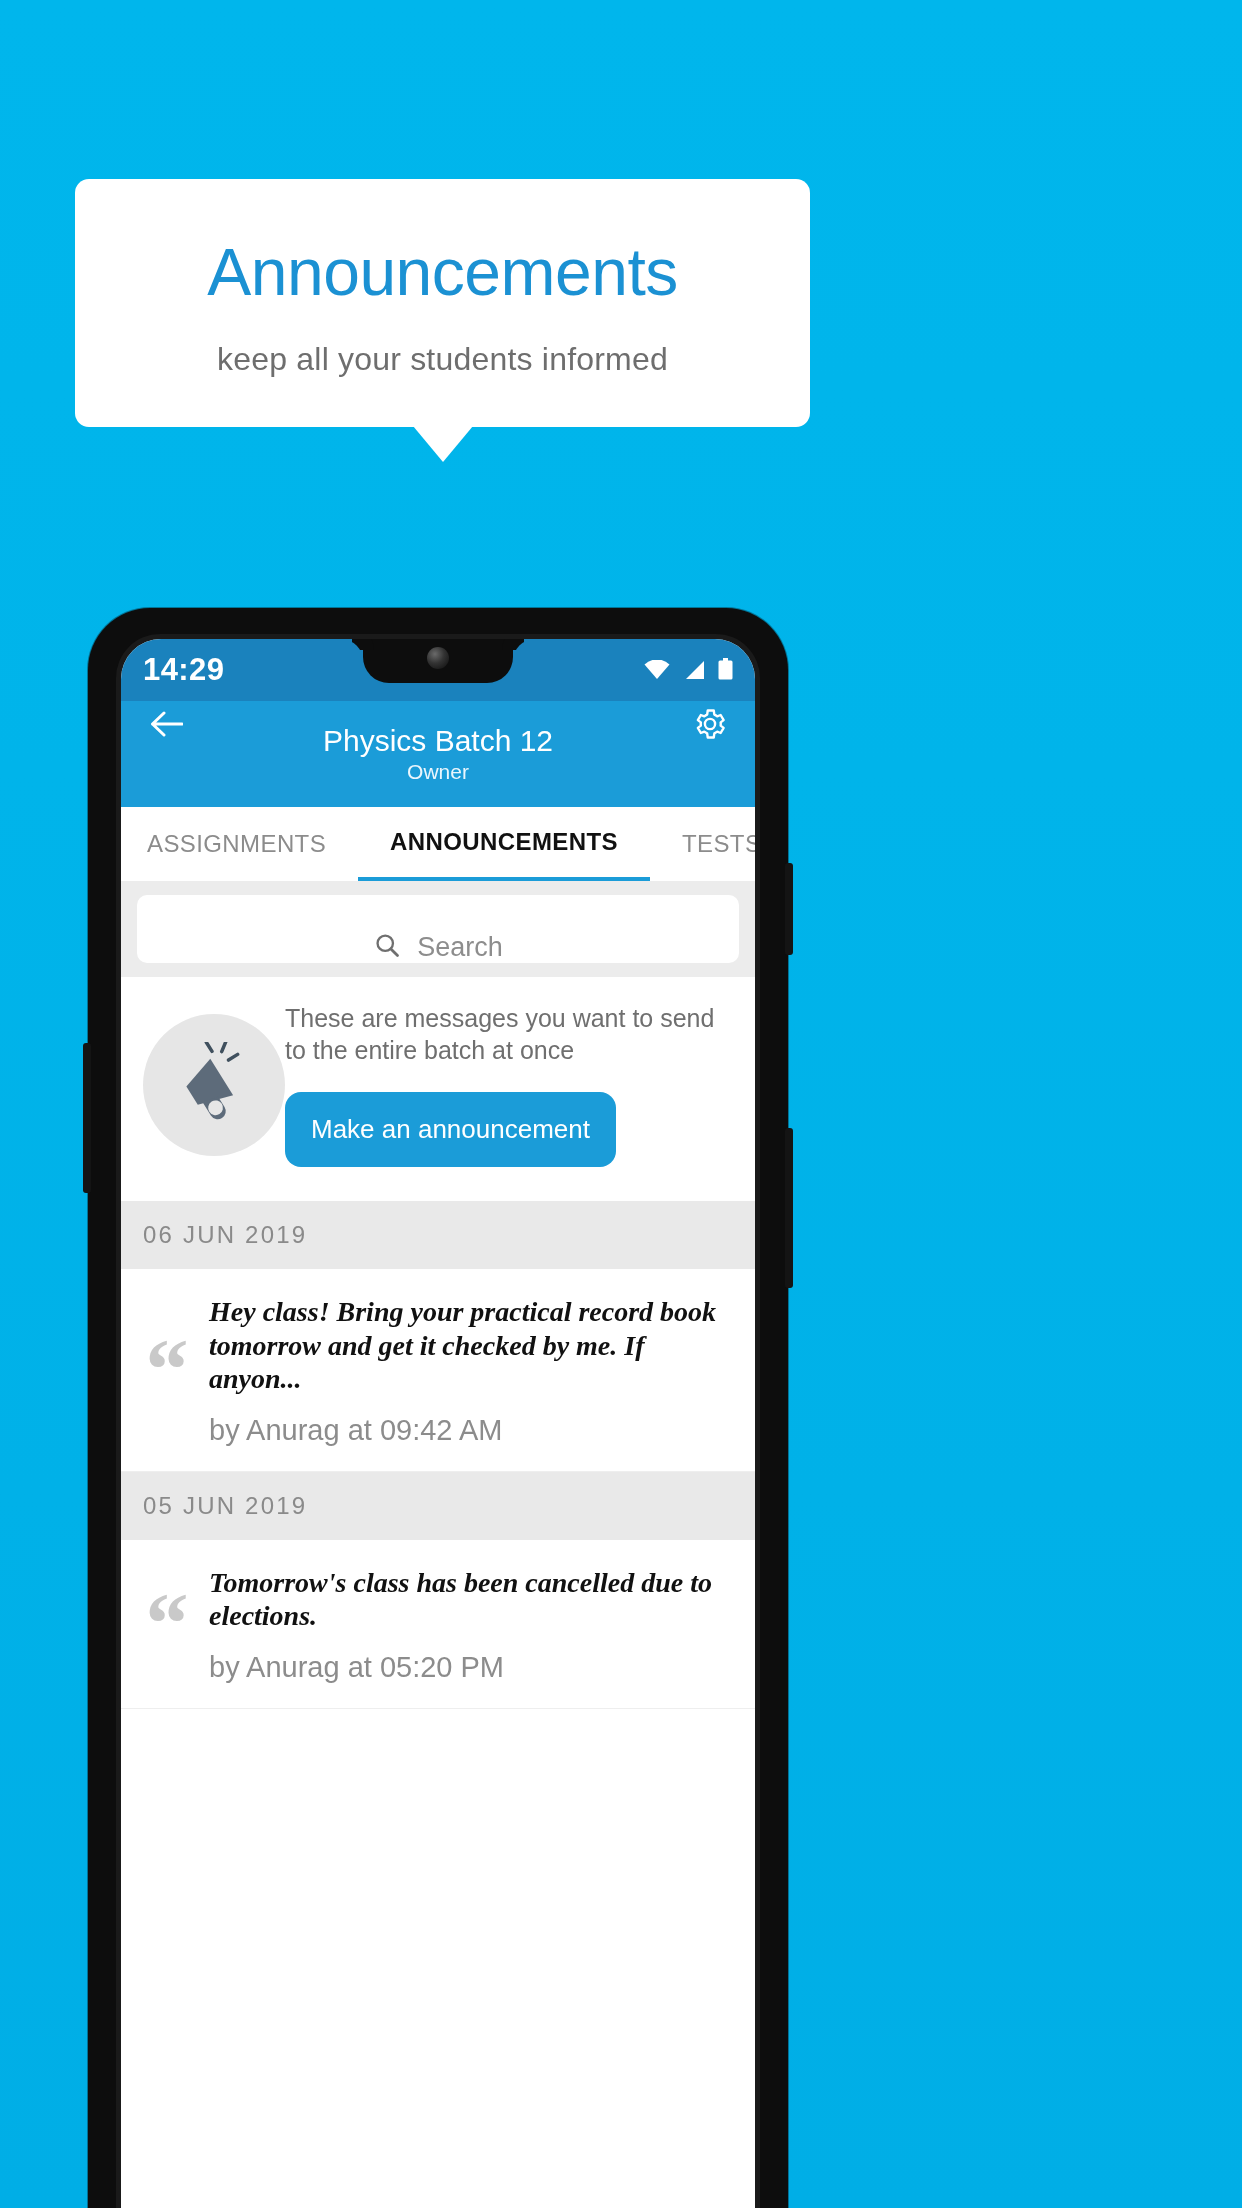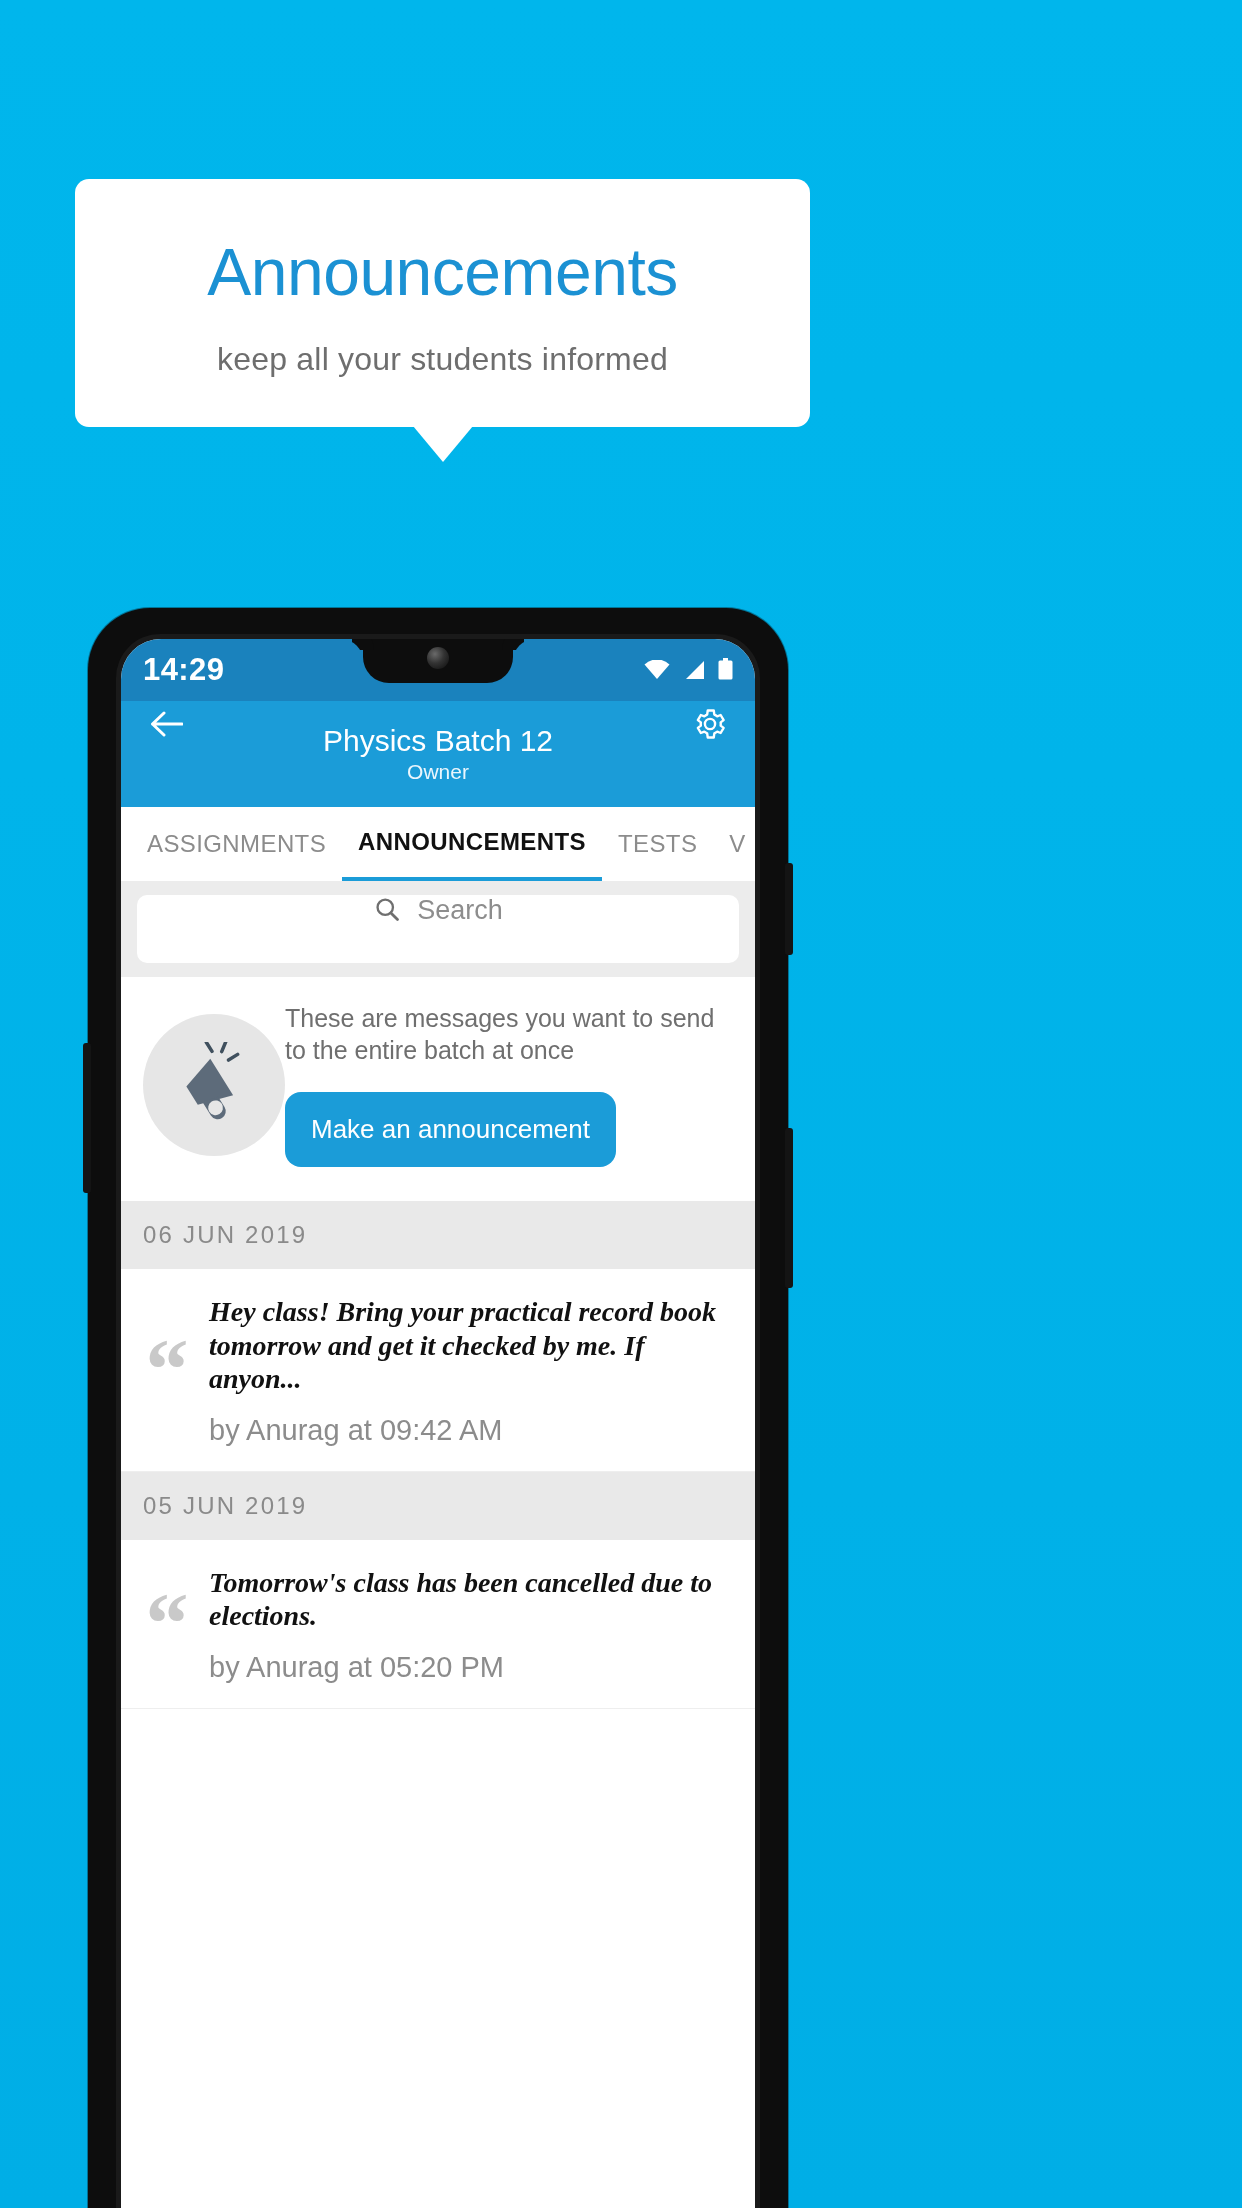--- a/index.html
+++ b/index.html
@@ -187,21 +187,21 @@
     background: #ffffff;
     display: flex;
     align-items: center;
     overflow: hidden;
     position: relative;
   }
   .tab {
     font-size: 24px;
     color: #8c8c8c;
     letter-spacing: 0.4px;
-    padding: 0 16px;
+    padding: 0 32px;
     white-space: nowrap;
     height: 100%;
     display: flex;
     align-items: center;
     flex: none;
   }
   .tab.active {
     color: #111;
     font-weight: 700;
     border-bottom: 4px solid #1b9cd8;
@@ -211,21 +211,21 @@
   
   .search-wrap {
     background: #ececec;
     padding: 14px 16px;
   }
   .search-box {
     background: #fff;
     border-radius: 10px;
     height: 68px;
     display: flex;
-    align-items: flex-start;
+    align-items: flex-end;
     justify-content: center;
     gap: 16px;
   }
   .search-placeholder {
     font-size: 27px;
     color: #8d8d8d;
   }
 
   
   .empty {

